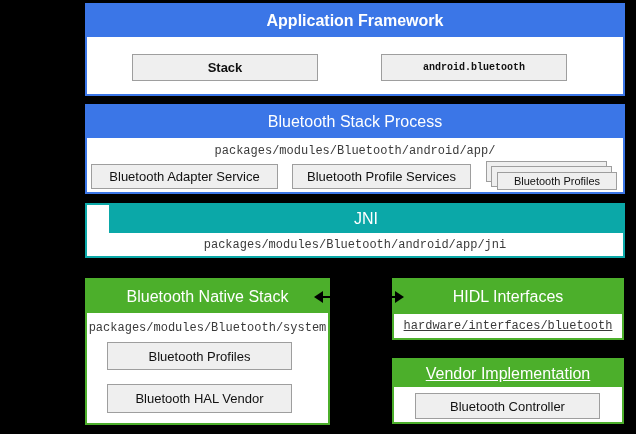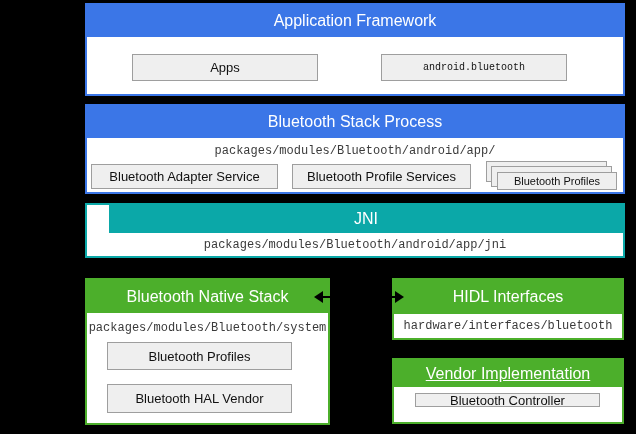--- a/index.html
+++ b/index.html
@@ -36,23 +36,23 @@
   #arrow .head-l { position:absolute; left:0; top:0; width:0; height:0;
     border-top:6px solid transparent; border-bottom:6px solid transparent; border-right:9px solid #000; }
   #arrow .head-r { position:absolute; right:0; top:0; width:0; height:0;
     border-top:6px solid transparent; border-bottom:6px solid transparent; border-left:9px solid #000; }
 </style>
 </head>
 <body>
 
 <div id="canvas">
 
-  <div class="section blue" style="left:85px; top:3px; width:540px; height:93px;">
+  <div class="section blue" style="left:85px; top:3px; width:540px; height:93px;font-weight:bold;">
     <div class="hdr" style="height:32px;">Application Framework</div>
-    <div class="gbox" style="left:45px; top:49px; width:186px; height:27px;">Apps</div>
+    <div class="gbox" style="left:45px; top:49px; width:186px; height:27px;">Stack</div>
     <div class="gbox mono" style="left:294px; top:49px; width:186px; height:27px; font-size:10px;">android.bluetooth</div>
   </div>
 
   <div class="section blue" style="left:85px; top:104px; width:540px; height:90px;">
     <div class="hdr" style="height:32px;">Bluetooth Stack Process</div>
     <div class="path" style="top:38px;">packages/modules/Bluetooth/android/app/</div>
     <div class="gbox" style="left:205px; top:58px; width:179px; height:25px;">Bluetooth Profile Services</div>
     <div class="gbox" style="left:4px; top:58px; width:187px; height:25px;">Bluetooth Adapter Service</div>
     <div class="stack-layer" style="left:399px; top:55px; width:121px; height:21px;"></div>
     <div class="stack-layer" style="left:404px; top:60px; width:121px; height:21px;"></div>
@@ -66,26 +66,26 @@
 
   <div class="section green" style="left:85px; top:278px; width:245px; height:147px;">
     <div class="hdr" style="height:33px;">Bluetooth Native Stack</div>
     <div class="path" style="top:41px;">packages/modules/Bluetooth/system</div>
     <div class="gbox" style="left:20px; top:62px; width:185px; height:28px;">Bluetooth Profiles</div>
     <div class="gbox" style="left:20px; top:104px; width:185px; height:29px;">Bluetooth HAL Vendor</div>
   </div>
 
   <div class="section green" style="left:392px; top:278px; width:232px; height:62px;">
     <div class="hdr" style="height:34px;">HIDL Interfaces</div>
-    <div class="path" style="top:39px;">hardware/interfaces/bluetooth</div>
+    <div class="path" style="top:39px;text-decoration:underline;">hardware/interfaces/bluetooth</div>
   </div>
 
   <div class="section green" style="left:392px; top:358px; width:232px; height:66px;">
     <div class="hdr" style="height:27px;text-decoration:underline;">Vendor Implementation</div>
-    <div class="gbox" style="left:21px; top:33px; width:185px; height:14px;">Bluetooth Controller</div>
+    <div class="gbox" style="left:21px; top:33px; width:185px; height:26px;">Bluetooth Controller</div>
   </div>
 
   <div id="arrow">
     <div class="shaft"></div>
     <div class="head-l"></div>
     <div class="head-r"></div>
   </div>
 
 </div>
 

